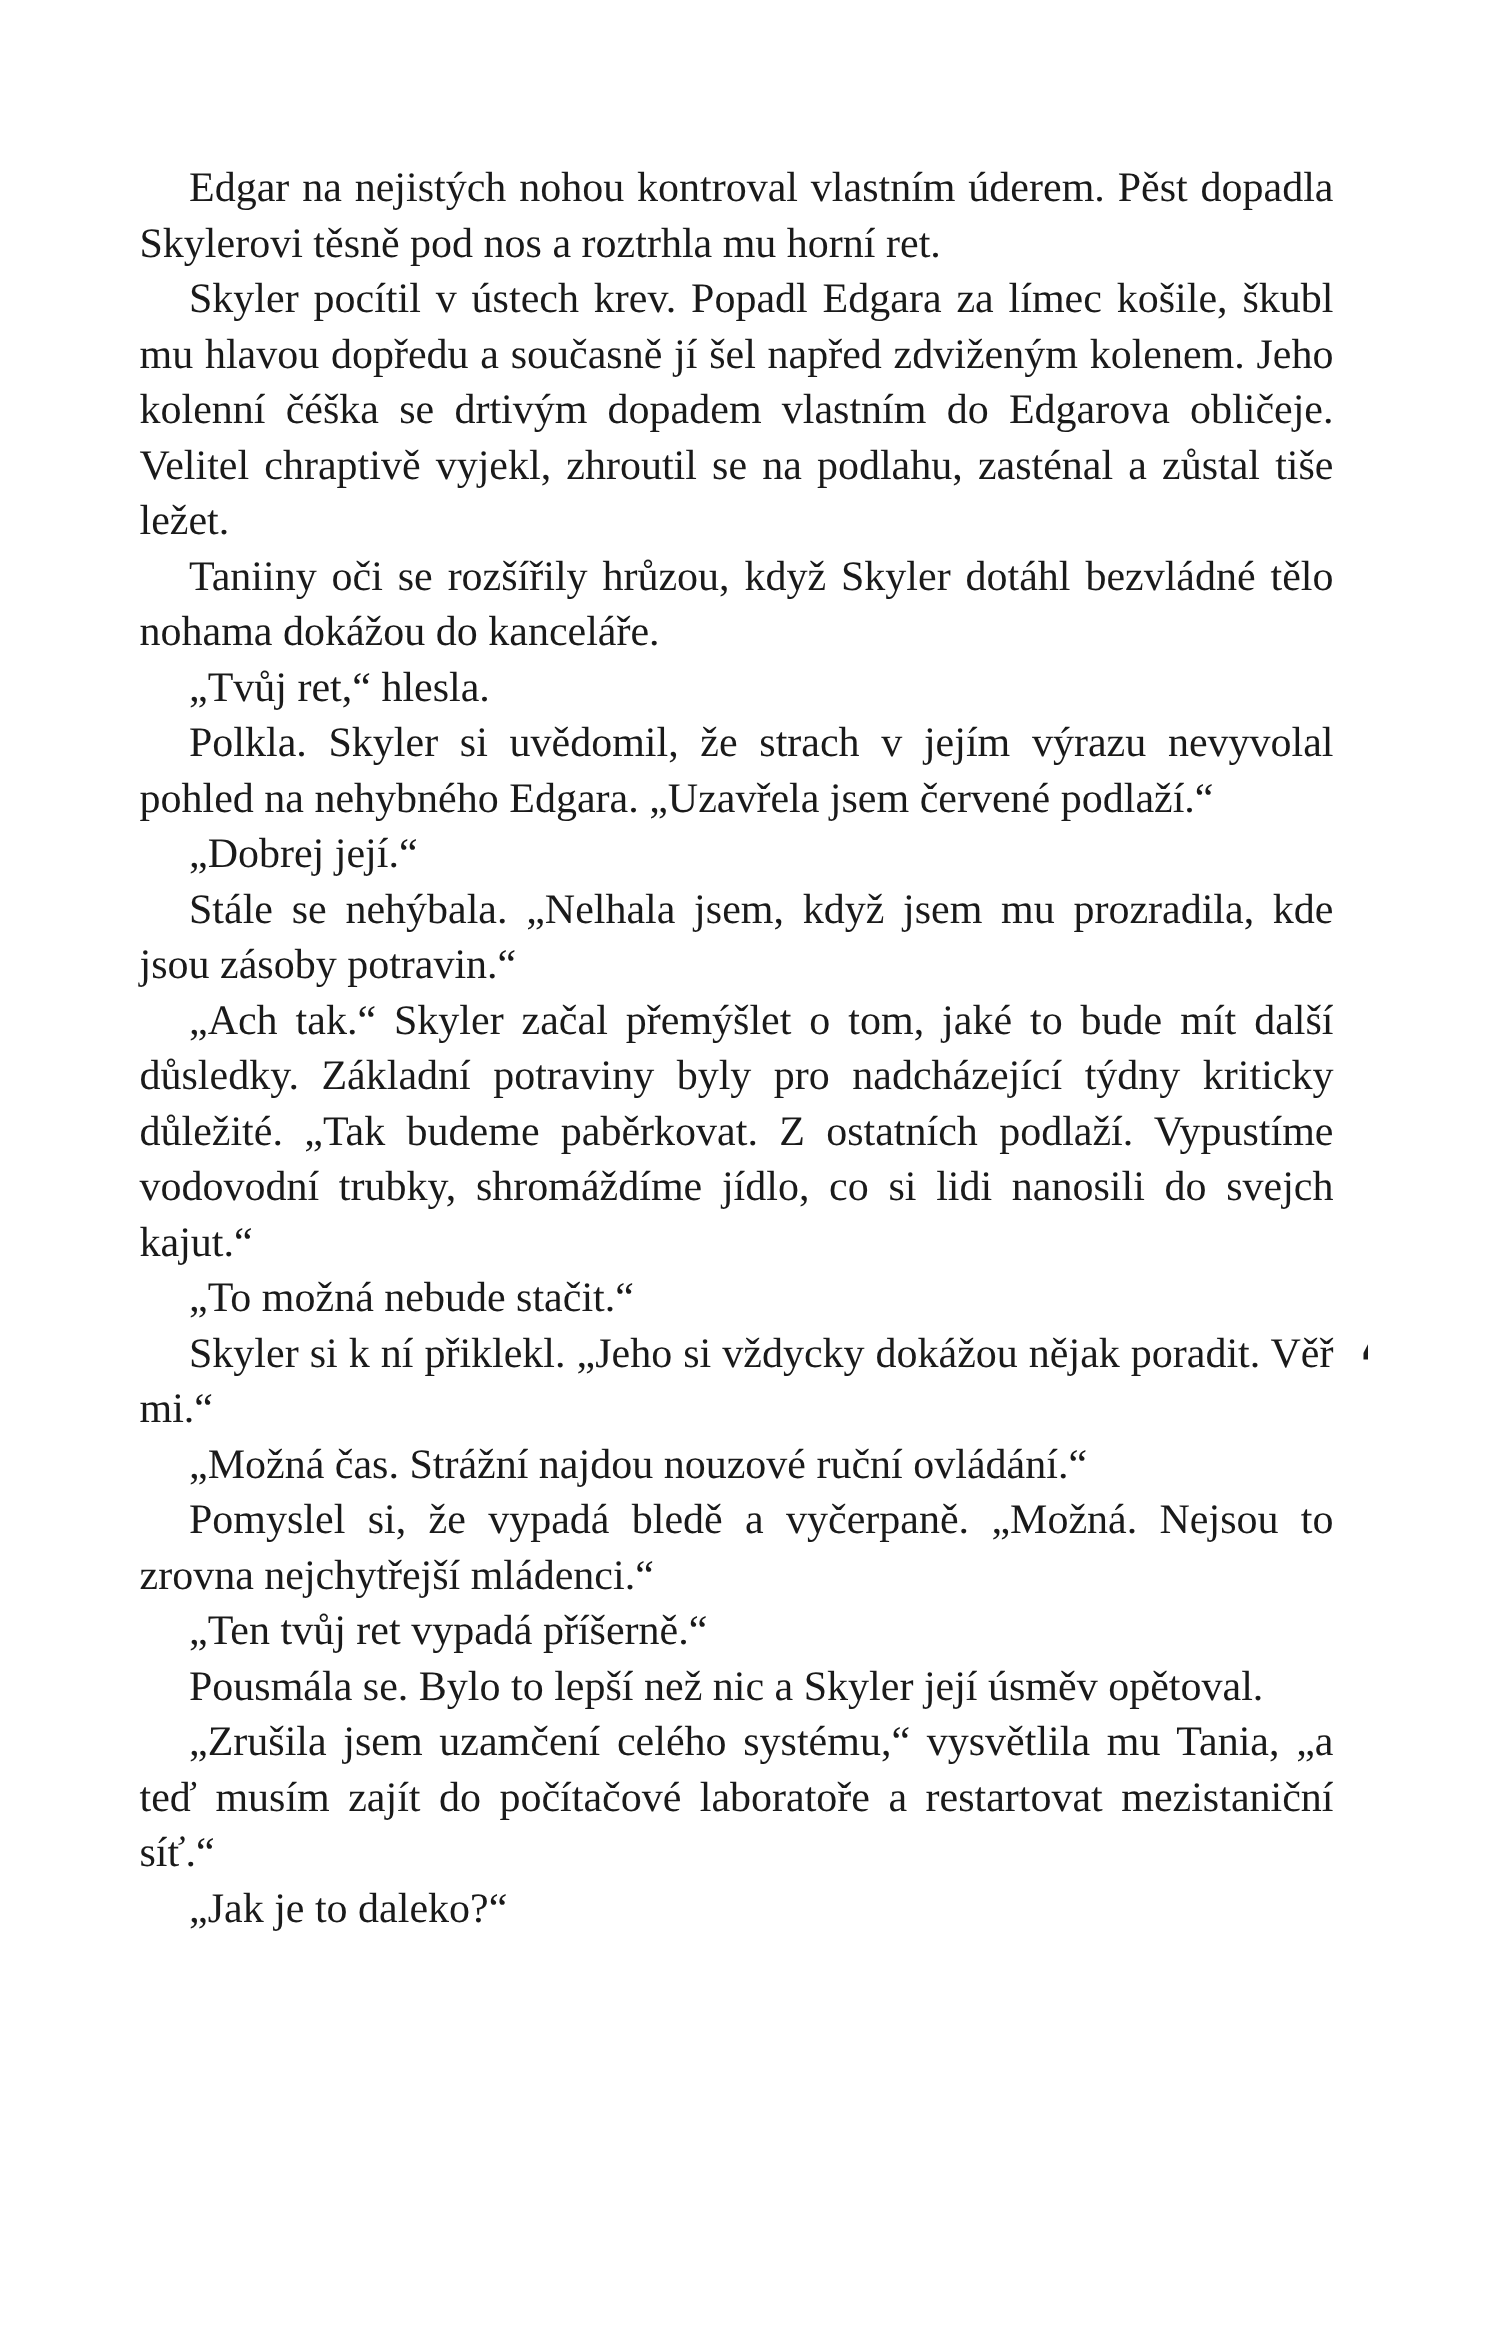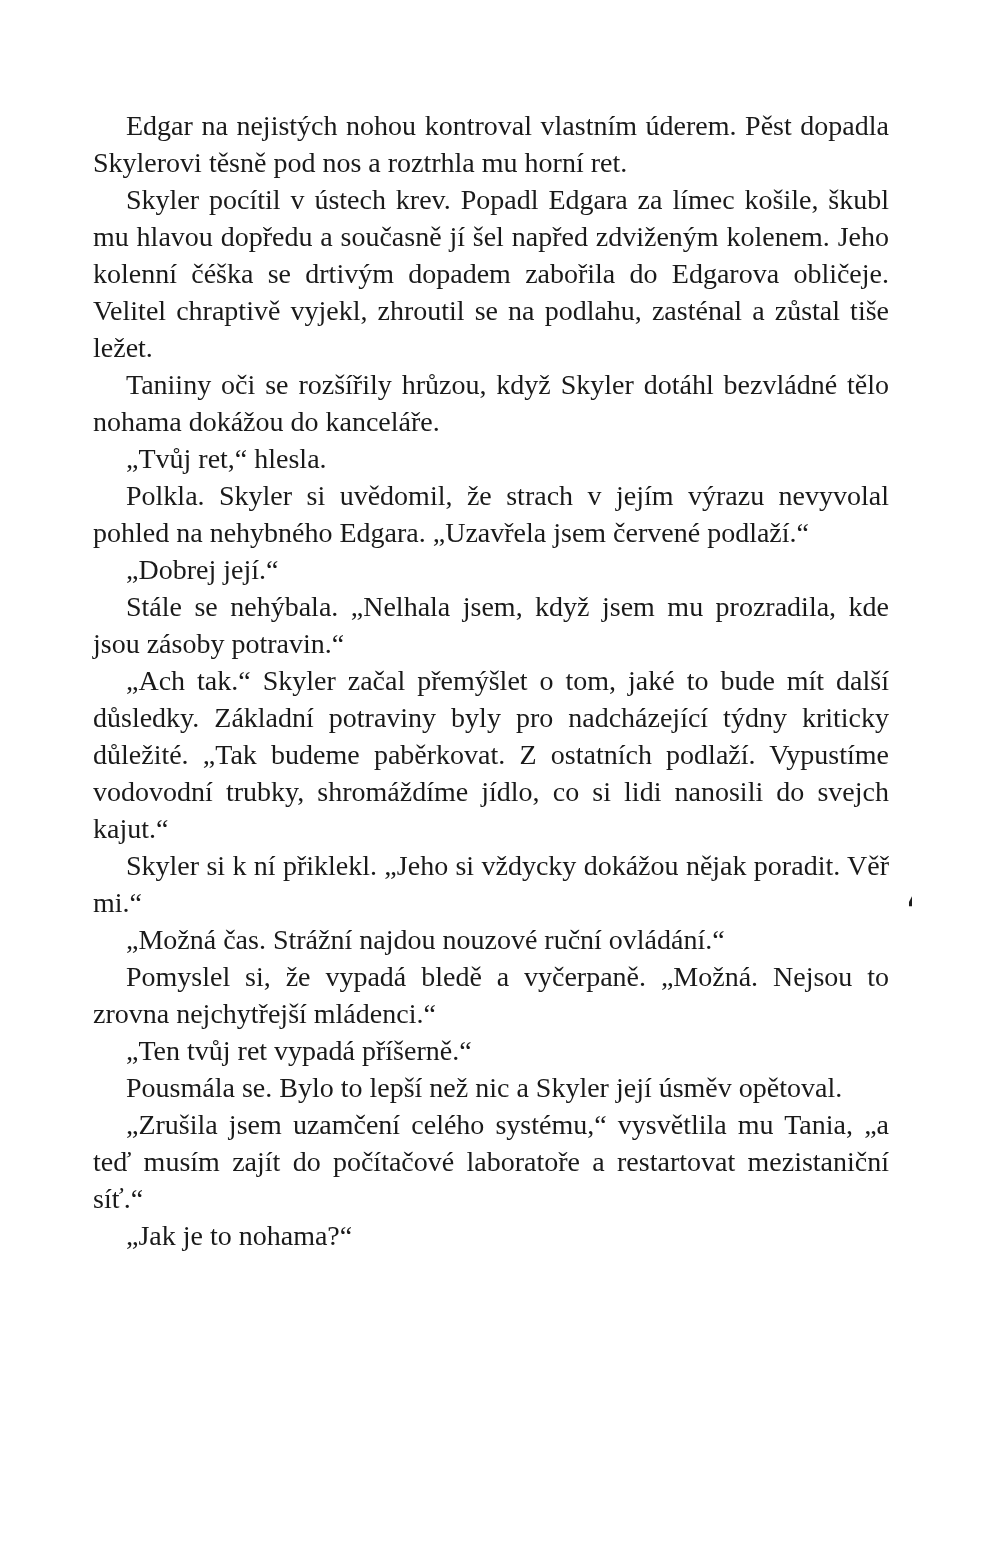--- a/index.html
+++ b/index.html
@@ -62,34 +62,35 @@
     white-space: nowrap;
   }
 </style>
 </head>
 <body>
 
 <div class="page">
 
   <article class="text-column">
       <p class="para">Edgar na nejistých nohou kontroval vlastním úderem. Pěst dopadla Skylerovi těsně pod nos a roztrhla mu horní ret.</p>
-      <p class="para">Skyler pocítil v ústech krev. Popadl Edgara za límec košile, škubl mu hlavou dopředu a současně jí šel napřed zdviženým kolenem. Jeho kolenní čéška se drtivým dopadem zabořila do Edgarova obličeje. Velitel chraptivě vyjekl, zhroutil se na podla­hu, zasténal a zůstal tiše ležet.</p>
+      <p class="para">Skyler pocítil v ústech krev. Popadl Edgara za límec košile, škubl mu hlavou dopředu a současně jí šel napřed zdviženým kolenem. Jeho kolenní čéška se drtivým dopadem vlastním do Edgarova obličeje. Velitel chraptivě vyjekl, zhroutil se na podla­hu, zasténal a zůstal tiše ležet.</p>
       <p class="para">Taniiny oči se rozšířily hrůzou, když Skyler dotáhl bezvládné tělo nohama dokážou do kanceláře.</p>
       <p class="para">„Tvůj ret,“ hlesla.</p>
       <p class="para">Polkla. Skyler si uvědomil, že strach v jejím výrazu nevyvolal pohled na nehybného Edgara. „Uzavřela jsem červené podlaží.“</p>
       <p class="para">„Dobrej její.“</p>
       <p class="para">Stále se nehýbala. „Nelhala jsem, když jsem mu prozradila, kde jsou zásoby potravin.“</p>
       <p class="para">„Ach tak.“ Skyler začal přemýšlet o tom, jaké to bude mít další důsledky. Základní potraviny byly pro nadcházející týdny kriticky důležité. „Tak budeme paběrkovat. Z ostatních podlaží. Vypustí­me vodovodní trubky, shromáždíme jídlo, co si lidi nanosili do svejch kajut.“</p>
+      <p class="para">„To možná nebude stačit.“</p>
       <p class="para">Skyler si k ní přiklekl. „Jeho si vždycky dokážou nějak poradit. Věř mi.“</p>
       <p class="para">„Možná čas. Strážní najdou nouzové ruční ovládání.“</p>
       <p class="para">Pomyslel si, že vypadá bledě a vyčerpaně. „Možná. Nejsou to zrovna nejchytřejší mládenci.“</p>
       <p class="para">„Ten tvůj ret vypadá příšerně.“</p>
       <p class="para">Pousmála se. Bylo to lepší než nic a Skyler její úsměv opětoval.</p>
       <p class="para">„Zrušila jsem uzamčení celého systému,“ vysvětlila mu Tania, „a teď musím zajít do počítačové laboratoře a restartovat mezi­staniční síť.“</p>
-      <p class="para">„Jak je to nohama?“</p>
+      <p class="para">„Jak je to daleko?“</p>
     </article>
 
   <div class="page-indicator">
     <button class="pager-btn">
       <svg width="52" height="24" viewBox="0 0 52 24">
         <polygon points="26,2 50,22 2,22" fill="#ffffff" stroke="#1c1c1c" stroke-width="2.2"></polygon>
       </svg>
     </button>
     <div class="pager-number">454</div>
     <button class="pager-btn">

